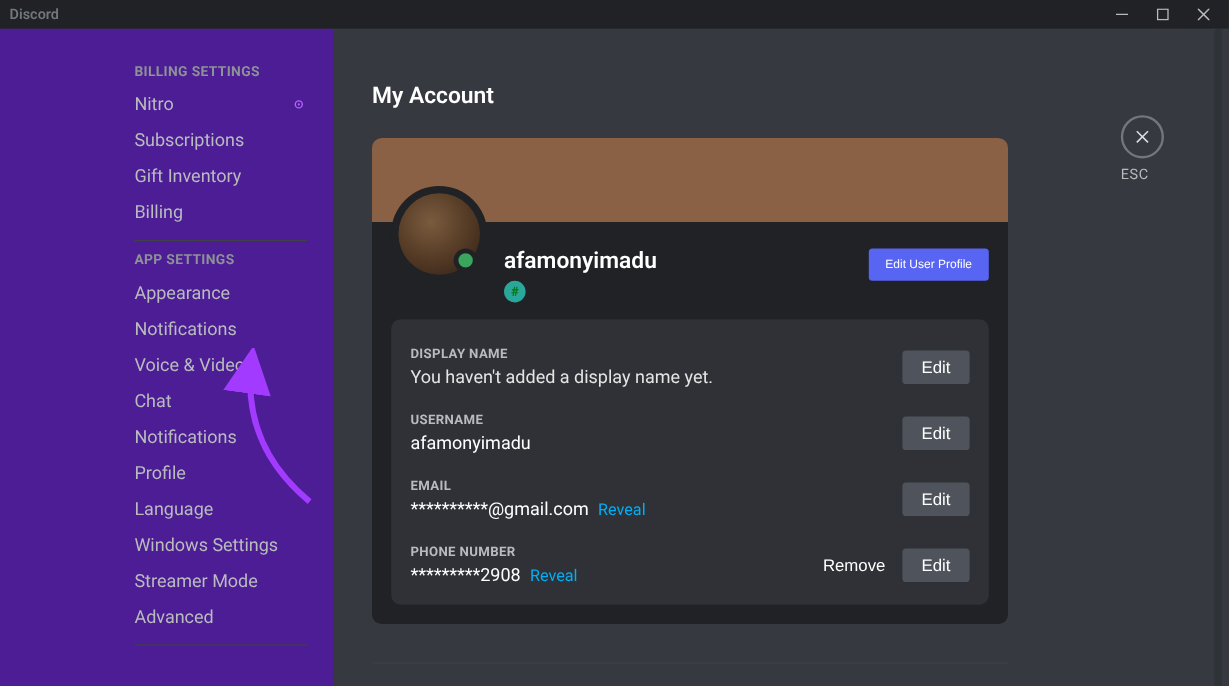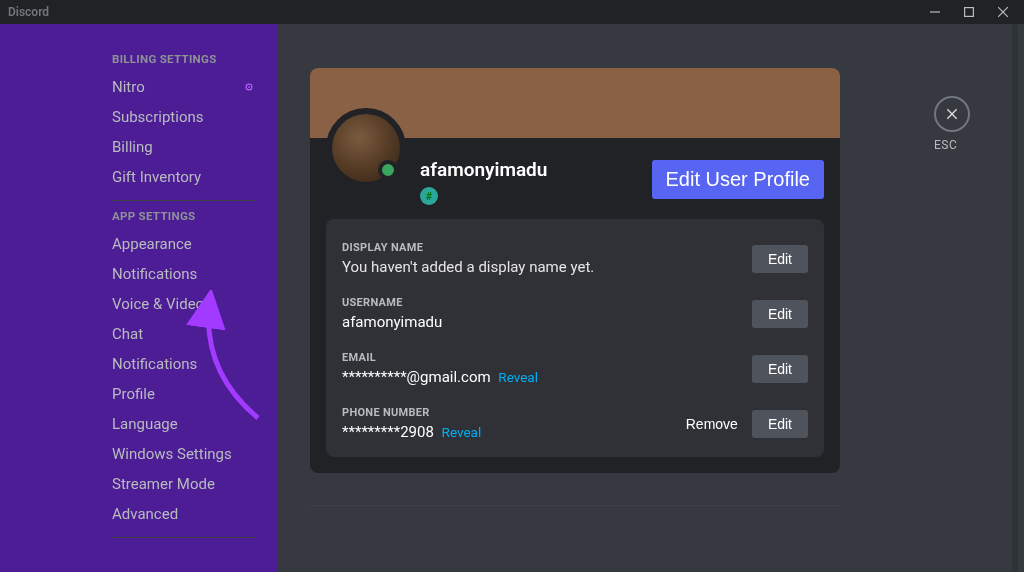--- a/index.html
+++ b/index.html
@@ -27,21 +27,21 @@
   .profile-card { background: #202225; border-radius: 8px; overflow: hidden; width: 530px; }
   .banner { height: 70px; background: #8a6144; }
   .under-banner { padding: 0 16px 16px; }
   .avatar-row { display: flex; align-items: flex-start; position: relative; }
   .avatar-wrap { width: 80px; height: 80px; border-radius: 50%; background: #202225; border: 6px solid #202225; margin-top: -30px; position: relative; }
   .avatar { width: 100%; height: 100%; border-radius: 50%; background: radial-gradient(circle at 40% 35%, #7a5b3f 0%, #5a3f28 45%, #2e1f14 100%); }
   .status-dot { position: absolute; bottom: 2px; right: 2px; width: 20px; height: 20px; border-radius: 50%; background: #3ba55d; border: 4px solid #202225; }
   .name-col { margin-left: 14px; padding-top: 20px; flex: 1; }
   .username { font-size: 19px; font-weight: 600; color: #fff; }
   .tag-badge { display: inline-flex; width: 18px; height: 18px; border-radius: 50%; background: #2ba69b; color: #071; align-items: center; justify-content: center; font-size: 11px; font-weight: 700; margin-top: 6px; }
-  .edit-profile-btn { background: #5865f2; color: #fff; font-size: 20px; font-weight: 500; border: none; border-radius: 3px; padding: 8px 14px; margin-top: 22px; cursor: pointer; }
+  .edit-profile-btn { background: #5865f2; color: #fff; font-size: 10px; font-weight: 500; border: none; border-radius: 3px; padding: 8px 14px; margin-top: 22px; cursor: pointer; }
   .fields-card { background: #2f3136; border-radius: 8px; margin-top: 14px; padding: 16px; }
   .field-row { display: flex; align-items: center; justify-content: space-between; padding: 6px 0 14px; }
   .field-row:last-child { padding-bottom: 0; }
   .field-info { flex: 1; }
   .field-label { font-size: 11px; font-weight: 700; color: #b9bbbe; letter-spacing: .3px; text-transform: uppercase; margin-bottom: 4px; }
   .field-value { font-size: 15px; color: #fff; }
   .field-value .reveal { color: #00aff4; font-size: 13.5px; margin-left: 4px; cursor: pointer; }
   .field-value .dim { color: #e5e5e5; }
   .field-actions { display: flex; gap: 14px; align-items: center; }
   .remove-btn { background: transparent; border: none; color: #fff; font-size: 14px; cursor: pointer; }
@@ -85,24 +85,24 @@
           <svg viewBox="0 0 24 24" fill="currentColor">
             <circle cx="12" cy="12" r="5" fill="none" stroke="currentColor" stroke-width="2"></circle>
             <circle cx="12" cy="12" r="1.5"></circle>
           </svg>
         </span>
     </div>
     <div class="item">
         <span>Subscriptions</span>
       </div>
     <div class="item">
+        <span>Gift Inventory</span>
+      </div>
+    <div class="item">
         <span>Billing</span>
-      </div>
-    <div class="item">
-        <span>Gift Inventory</span>
       </div>
     <div class="divider"></div>
 
     <div class="section-title">APP SETTINGS</div>
     <div class="item">
         <span>Appearance</span>
       </div>
     <div class="item">
         <span>Notifications</span>
       </div>
@@ -141,20 +141,21 @@
       <div class="close-btn">
         <svg viewBox="0 0 24 24">
             <line x1="5" y1="5" x2="19" y2="19" stroke="currentColor" stroke-width="2"></line>
             <line x1="19" y1="5" x2="5" y2="19" stroke="currentColor" stroke-width="2"></line>
           </svg>
       </div>
       <div class="close-label">ESC</div>
     </div>
 
     <div class="content">
+      <h1 class="page-title">My Account</h1>
 
       <div class="profile-card">
         <div class="banner"></div>
         <div class="under-banner">
           <div class="avatar-row">
             <div class="avatar-wrap">
               <div class="avatar"></div>
               <div class="status-dot"></div>
             </div>
             <div class="name-col">

